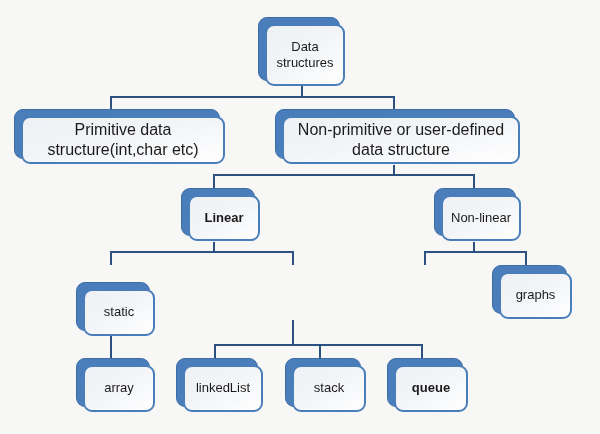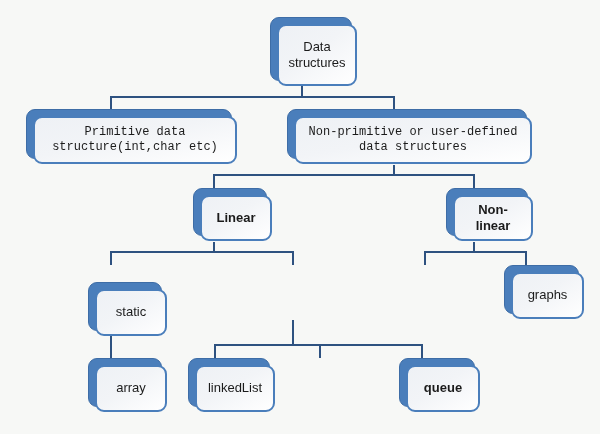--- a/index.html
+++ b/index.html
@@ -23,21 +23,20 @@
     position: absolute;
     background: #2e5280;
   }
   .line.h { height: 2px; }
   .line.v { width: 2px; }
 
   
   .node {
     position: absolute;
     box-sizing: border-box;
-    margin-left: 12px;
   }
   .node .shadow {
     position: absolute;
     left: 0;
     top: 0;
     width: 100%;
     height: 100%;
     background: #4a7ebb;
     border: 1px solid #3e6da6;
     border-radius: 9px;
@@ -59,21 +58,21 @@
   }
   .node .label {
     color: #1b1b1b;
     font-size: 13px;
     line-height: 1.25;
     padding: 0 6px;
     white-space: pre-line;
     font-family: "Liberation Sans", sans-serif;
   }
   .node.small .label { font-size: 13px; }
-  .node.wide .label { font-size: 12px; font-family: Liberation Mono, monospace; }
+  .node.wide .label { font-size: 16px; }
 </style>
 </head>
 <body>
 
 <div id="diagram">
 
   <div class="line v" style="left:301px; top:86px; height:12px;"></div>
   <div class="line h" style="left:110px; top:96px; width:285px;"></div>
   <div class="line v" style="left:110px; top:96px; height:14px;"></div>
   <div class="line v" style="left:393px; top:96px; height:14px;"></div>
@@ -114,32 +113,32 @@
     <div class="face">
       <span class="label">Primitive data
 structure(int,char etc)</span>
     </div>
   </div>
 
   <div class="node wide" style="left:275px; top:109px; width:238px; height:48px;">
     <div class="shadow"></div>
     <div class="face">
       <span class="label">Non-primitive or user-defined
-data structures</span>
+data structure</span>
     </div>
   </div>
 
   <div class="node small" style="left:181px; top:188px; width:72px; height:46px;font-weight:bold;">
     <div class="shadow"></div>
     <div class="face">
       <span class="label">Linear</span>
     </div>
   </div>
 
-  <div class="node small" style="left:434px; top:188px; width:80px; height:46px;font-weight:bold;">
+  <div class="node small" style="left:434px; top:188px; width:80px; height:46px;">
     <div class="shadow"></div>
     <div class="face">
       <span class="label">Non-linear</span>
     </div>
   </div>
 
   <div class="node small" style="left:76px; top:282px; width:72px; height:47px;">
     <div class="shadow"></div>
     <div class="face">
       <span class="label">static</span>
@@ -162,20 +161,26 @@
     </div>
   </div>
 
   <div class="node small" style="left:176px; top:358px; width:80px; height:47px;">
     <div class="shadow"></div>
     <div class="face">
       <span class="label">linkedList</span>
     </div>
   </div>
 
+  <div class="node small" style="left:285px; top:358px; width:74px; height:47px;">
+    <div class="shadow"></div>
+    <div class="face">
+      <span class="label">stack</span>
+    </div>
+  </div>
 
   <div class="node small" style="left:387px; top:358px; width:74px; height:47px;font-weight:bold;">
     <div class="shadow"></div>
     <div class="face">
       <span class="label">queue</span>
     </div>
   </div>
 
 </div>
 

